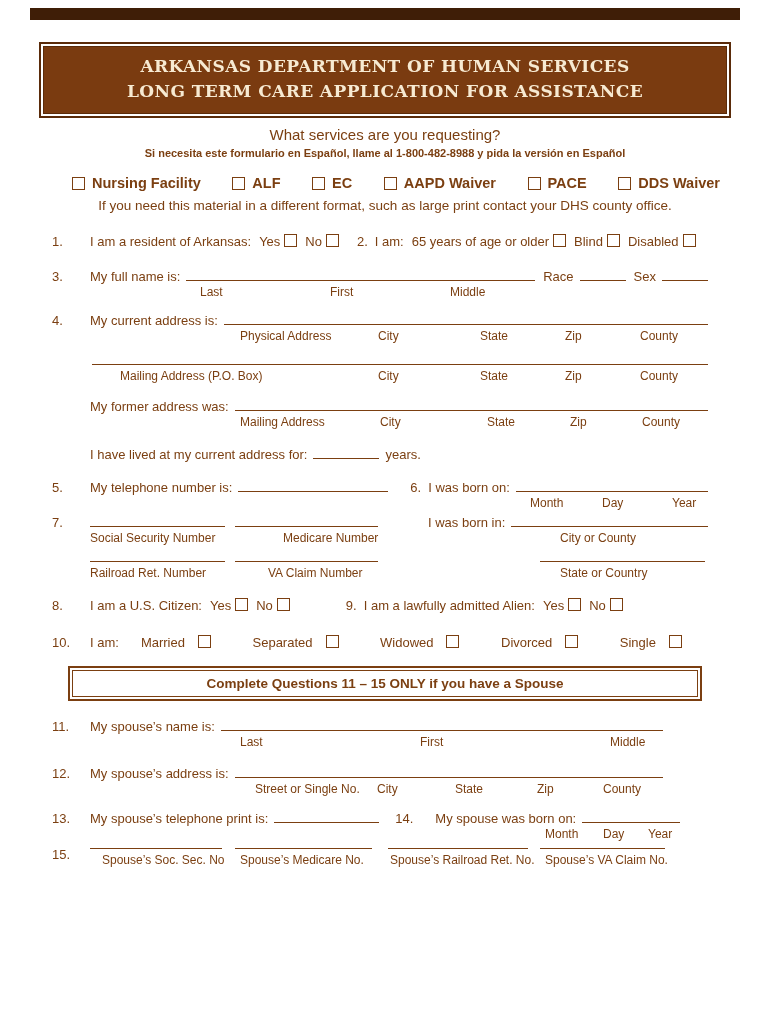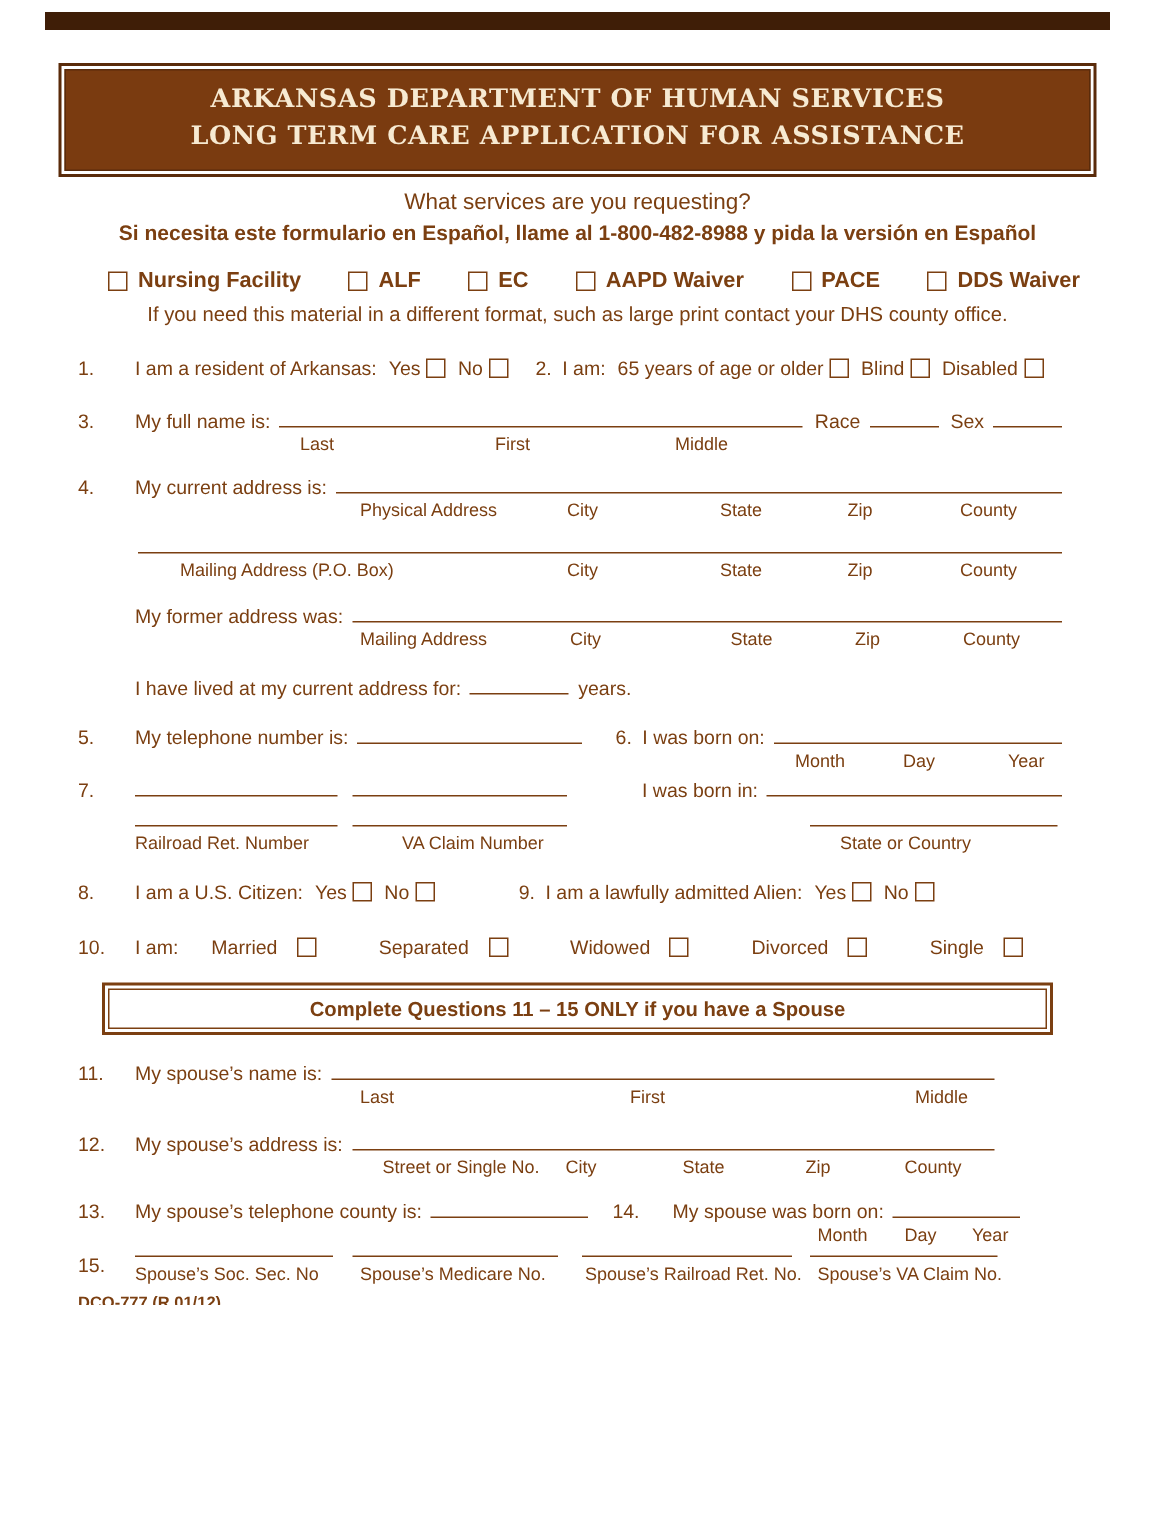--- a/index.html
+++ b/index.html
@@ -8,38 +8,38 @@
         font-family:"Liberation Sans","DejaVu Sans",sans-serif;color:var(--text-brown,#7b3f11);}
   .bar{position:absolute;left:30px;width:710px;height:12px;background:var(--bar-dark,#3f1e07);}
   .bar-top{top:8px;}
   .bar-bottom{top:990px;}
   .header-box{margin:42px 39px 0;border:2px solid var(--border-dark,#5a2b0a);padding:2px;background:#fff;}
   .header-inner{background:var(--header-bg,#7a3b10);border:1px solid var(--border-dark,#5a2b0a);
                 text-align:center;padding:7px 4px 9px;}
   .htitle{color:var(--header-text,#f7ead2);font-weight:bold;font-size:17px;line-height:25px;
           letter-spacing:.4px;font-family:"DejaVu Serif","Liberation Serif",serif;}
   .subtitle{margin-top:8px;text-align:center;font-size:15px;}
-  .spanish{margin-top:4px;text-align:center;font-size:14px;font-weight:bold;}
+  .spanish{margin-top:4px;text-align:center;font-size:11px;font-weight:bold;}
   .services{display:flex;justify-content:space-between;align-items:center;margin:16px 50px 0 72px;
             font-weight:bold;font-size:14.5px;}
   .svc{display:inline-flex;align-items:center;}
   .svc .cb{margin:0 7px 0 0;}
   .format-note{margin-top:7px;text-align:center;font-size:13.5px;}
   .q{display:flex;margin:0 62px 0 52px;}
   .qnum{flex:none;width:38px;font-size:13px;}
   .qbody{flex:1;min-width:0;position:relative;}
   .lrow{display:flex;align-items:flex-end;font-size:13px;white-space:nowrap;}
   .crow{display:flex;align-items:center;font-size:13px;white-space:nowrap;}
   .fill{border-bottom:1.2px solid var(--text-brown,#7b3f11);height:2px;margin:0 0 3px 6px;}
   .grow{flex:1 1 auto;}
   .sub{position:relative;height:15px;font-size:12px;}
   .sub span{position:absolute;top:1px;white-space:nowrap;}
   .cb{flex:none;display:inline-block;width:13px;height:13px;border:1.4px solid var(--text-brown,#7b3f11);
       background:#fff;margin-left:5px;}
-  .pair{display:inline-flex;align-items:center;margin-left:8px;}
+  .pair{display:inline-flex;margin-left:8px;}
   .pair .cb{margin-left:4px;}
   .q10opts{display:flex;flex:1 1 auto;justify-content:space-between;margin-left:22px;margin-right:26px;}
   .q10opts .cb{margin-left:13px;}
   .banner{margin:16px 68px 0;border:2px solid var(--text-brown,#7b3f11);padding:2px;}
   .banner-inner{border:1px solid var(--text-brown,#7b3f11);text-align:center;font-weight:bold;
                 font-size:13.5px;padding:5px 4px;}
   .footer{margin:7px 0 0 52px;font-size:11px;line-height:13px;font-weight:bold;}
 </style>
 </head>
 <body>
@@ -200,20 +200,25 @@
 
   <div class="q" style="margin-top:5px">
     <span class="qnum">7.</span>
     <div class="qbody">
       <div class="lrow">
         <span class="fill" style="width:135px;margin-left:0"></span>
         <span class="fill" style="width:143px;margin-left:10px"></span>
         <span style="margin-left:50px">I was born in:</span>
         <span class="fill grow"></span>
       </div>
+      <div class="sub">
+        <span style="left:0">Social Security Number</span>
+        <span style="left:193px">Medicare Number</span>
+        <span style="left:470px">City or County</span>
+      </div>
       <div class="lrow" style="margin-top:15px">
         <span class="fill" style="width:135px;margin-left:0"></span>
         <span class="fill" style="width:143px;margin-left:10px"></span>
         <span class="fill" style="width:165px;margin-left:162px"></span>
       </div>
       <div class="sub">
         <span style="left:0">Railroad Ret. Number</span>
         <span style="left:178px">VA Claim Number</span>
         <span style="left:470px">State or Country</span>
       </div>
@@ -311,21 +316,21 @@
         <span style="left:447px">Zip</span>
         <span style="left:513px">County</span>
       </div>
     </div>
   </div>
 
   <div class="q" style="margin-top:15px">
     <span class="qnum">13.</span>
     <div class="qbody">
       <div class="lrow">
-        <span>My spouse’s telephone county is:</span>
+        <span>My spouse’s telephone print is:</span>
         <span class="fill" style="width:105px"></span>
         <span style="margin-left:16px">14.</span>
         <span style="margin-left:22px">My spouse was born on:</span>
         <span class="fill grow" style="margin-right:28px"></span>
       </div>
       <div class="sub">
         <span style="left:455px">Month</span>
         <span style="left:513px">Day</span>
         <span style="left:558px">Year</span>
       </div>
@@ -335,21 +340,21 @@
   <div class="q" style="margin-top:6px">
     <span class="qnum">15.</span>
     <div class="qbody">
       <div class="lrow">
         <span class="fill" style="width:132px;margin-left:0"></span>
         <span class="fill" style="width:137px;margin-left:13px"></span>
         <span class="fill" style="width:140px;margin-left:16px"></span>
         <span class="fill" style="width:125px;margin-left:12px"></span>
       </div>
       <div class="sub">
-        <span style="left:0">Spouse’s Soc. Sec. No</span>
+        <span style="left:12px">Spouse’s Soc. Sec. No</span>
         <span style="left:150px">Spouse’s Medicare No.</span>
         <span style="left:300px">Spouse’s Railroad Ret. No.</span>
         <span style="left:455px">Spouse’s VA Claim No.</span>
       </div>
     </div>
   </div>
 
   <div class="footer">
     <div>DCO-777 (R.01/12)</div>
     <div>Page 1 of 4</div>

